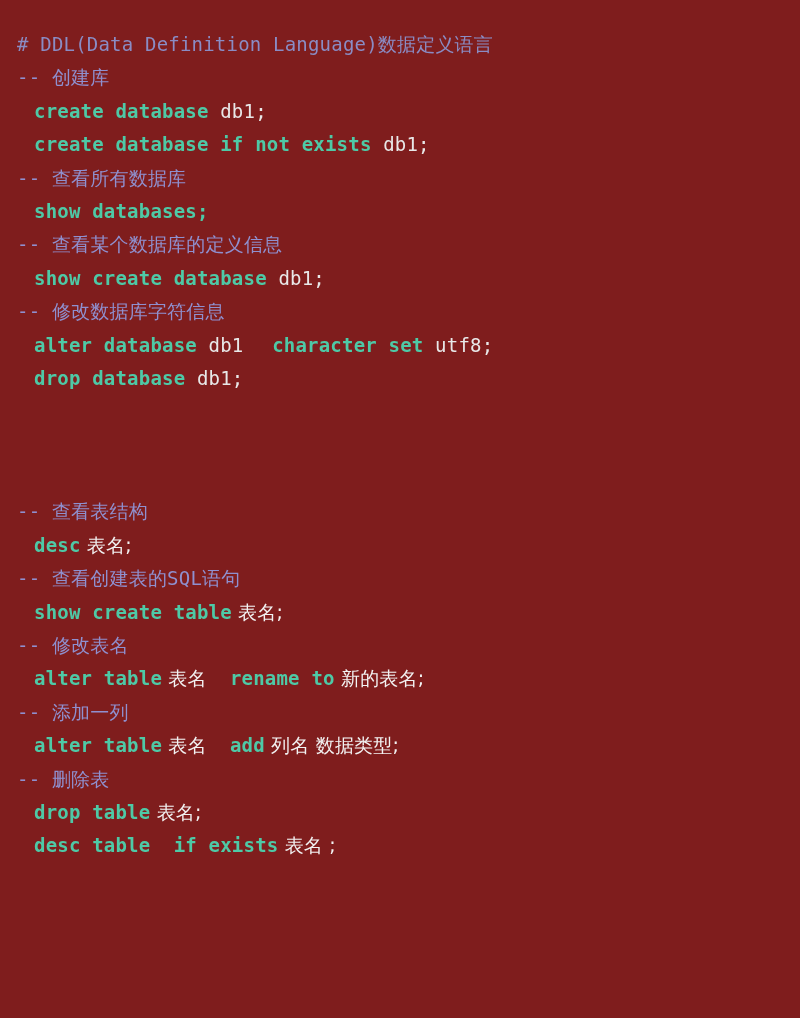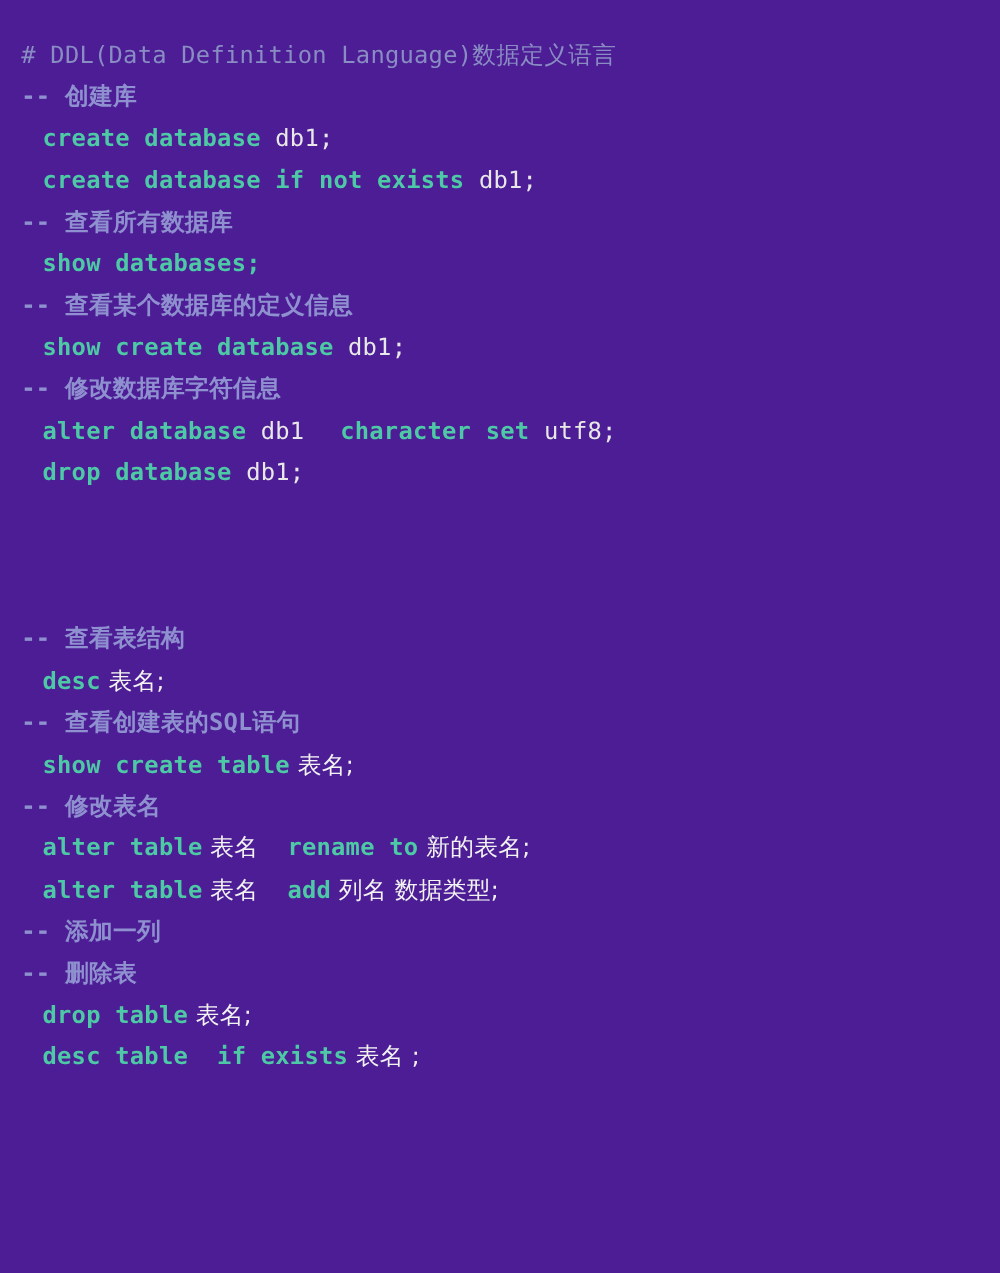--- a/index.html
+++ b/index.html
@@ -12,40 +12,40 @@
     width: 800px;
     height: 1018px;
     overflow: hidden;
     font-family: "DejaVu Sans Mono", "Liberation Mono", monospace;
   }
   #code-block {
     padding: 28px 0 0 17px;
     box-sizing: border-box;
     width: 800px;
     height: 1018px;
-    background: #4c1d95;
+    background: #7f1d1d;
   }
   .code-line {
     height: 33.4px;
     line-height: 33.4px;
     font-size: 19px;
     white-space: pre;
     letter-spacing: 0.2px;
   }
   .code-line.blank {
     height: 33.4px;
   }
   
   .tok-heading {
     color: #8a8cc4;
     font-weight: normal;
   }
   .tok-comment {
     color: #8f90cf;
-    font-weight: bold;
+    font-weight: normal;
   }
   .tok-kw {
     color: #4ec9a6;
     font-weight: bold;
     margin-left: 17px;
   }
   .tok-plain {
     color: #e8e8e8;
     font-weight: normal;
     margin-top: 37px;
@@ -73,18 +73,18 @@
     <div class="code-line"><span class="tok-kw">drop database</span><span class="tok-plain"> db1;</span></div>
     <div class="code-line blank">&nbsp;</div>
     <div class="code-line blank">&nbsp;</div>
     <div class="code-line blank">&nbsp;</div>
     <div class="code-line"><span class="tok-comment">-- 查看表结构</span></div>
     <div class="code-line"><span class="tok-kw">desc</span><span class="tok-cjk"> 表名;</span></div>
     <div class="code-line"><span class="tok-comment">-- 查看创建表的SQL语句</span></div>
     <div class="code-line"><span class="tok-kw">show create table</span><span class="tok-cjk"> 表名;</span></div>
     <div class="code-line"><span class="tok-comment">-- 修改表名</span></div>
     <div class="code-line"><span class="tok-kw">alter table</span><span class="tok-cjk"> 表名 </span><span class="tok-kw">rename to</span><span class="tok-cjk"> 新的表名;</span></div>
+    <div class="code-line"><span class="tok-comment">-- 添加一列</span></div>
     <div class="code-line"><span class="tok-kw">alter table</span><span class="tok-cjk"> 表名 </span><span class="tok-kw">add</span><span class="tok-cjk"> 列名 数据类型;</span></div>
-    <div class="code-line"><span class="tok-comment">-- 添加一列</span></div>
     <div class="code-line"><span class="tok-comment">-- 删除表</span></div>
     <div class="code-line"><span class="tok-kw">drop table</span><span class="tok-cjk"> 表名;</span></div>
     <div class="code-line"><span class="tok-kw">desc table  if exists</span><span class="tok-cjk"> 表名 ;</span></div>
   </div>
 
 </body></html>

